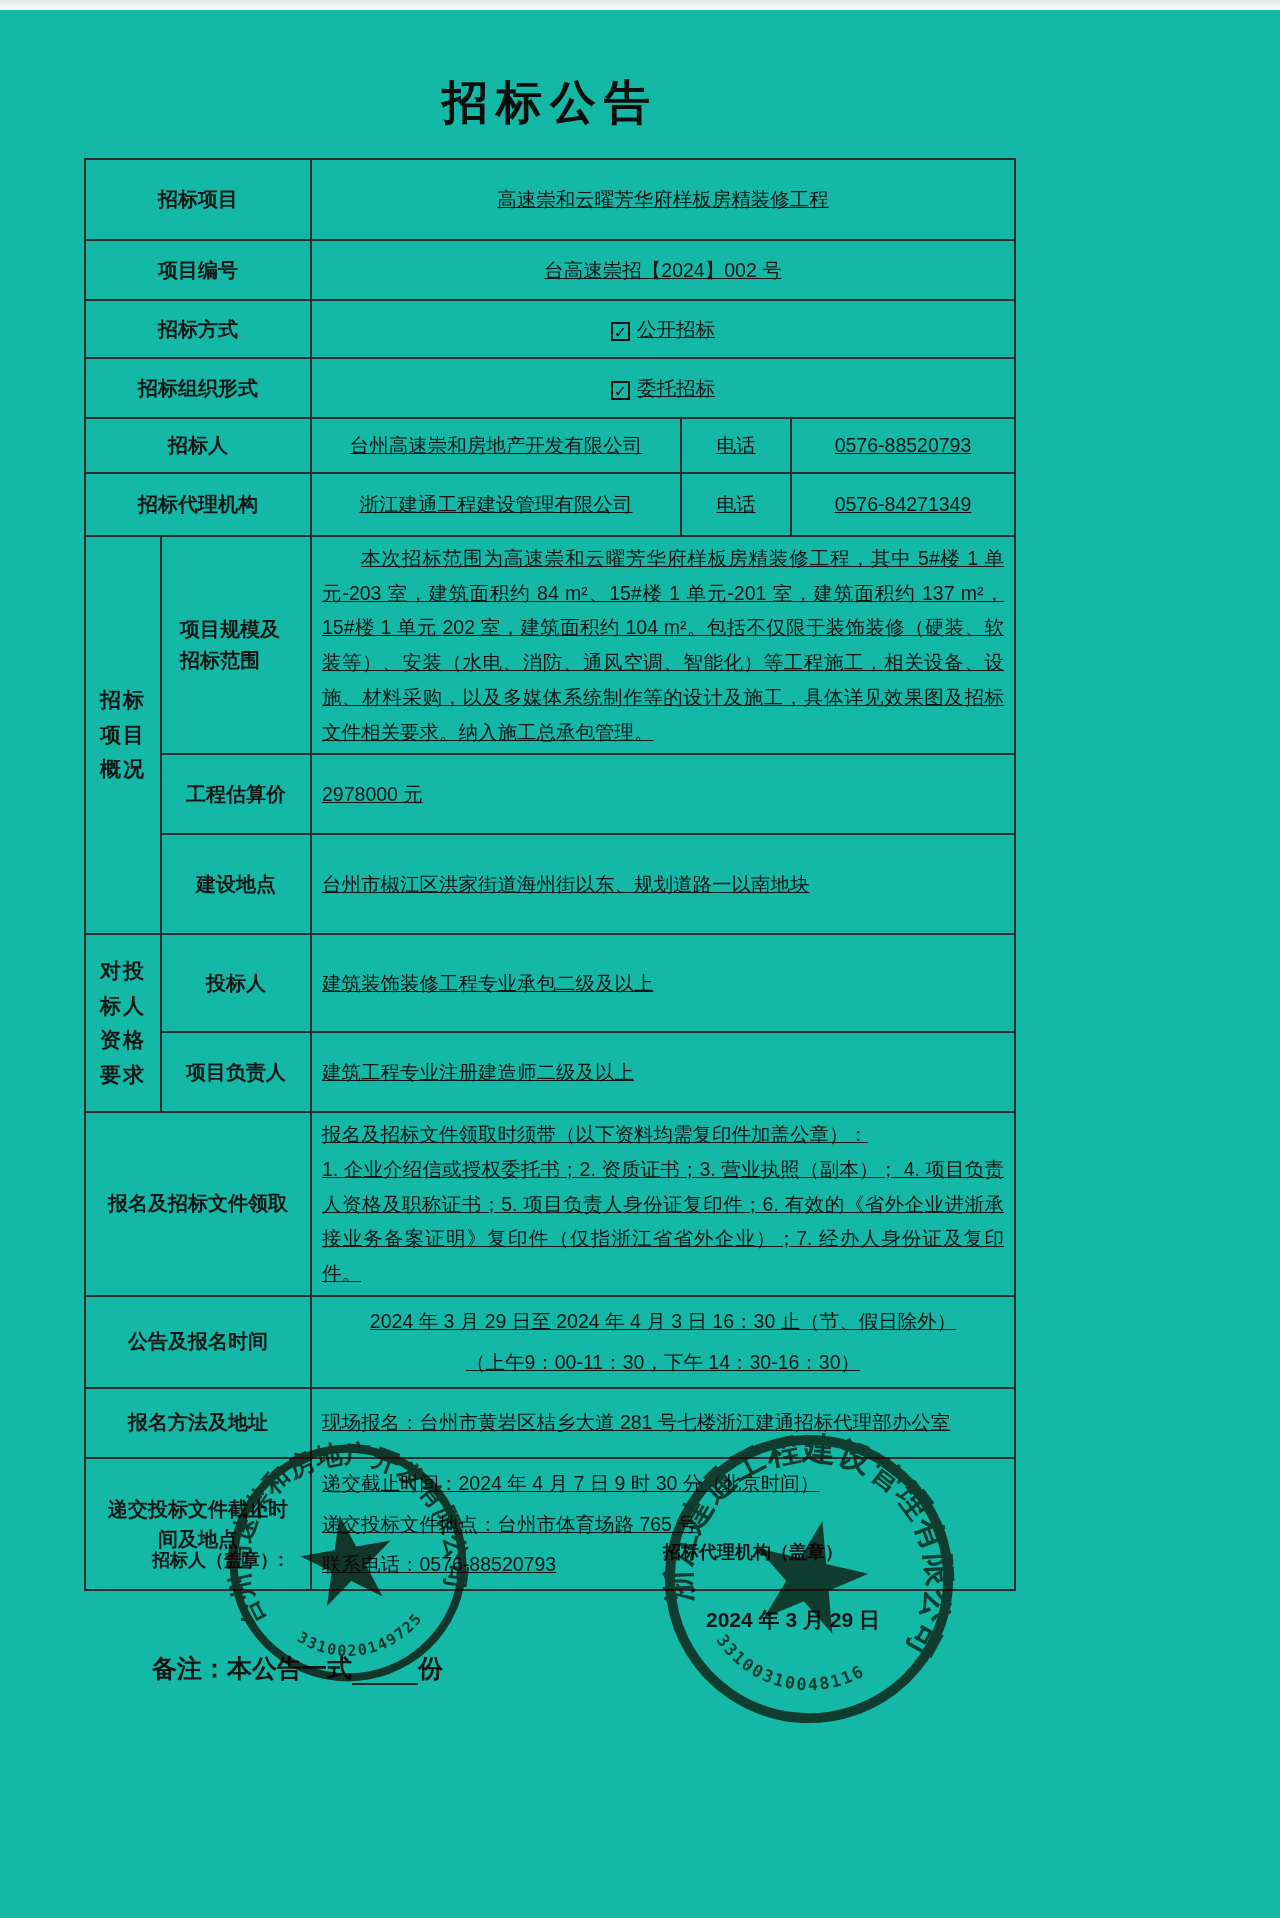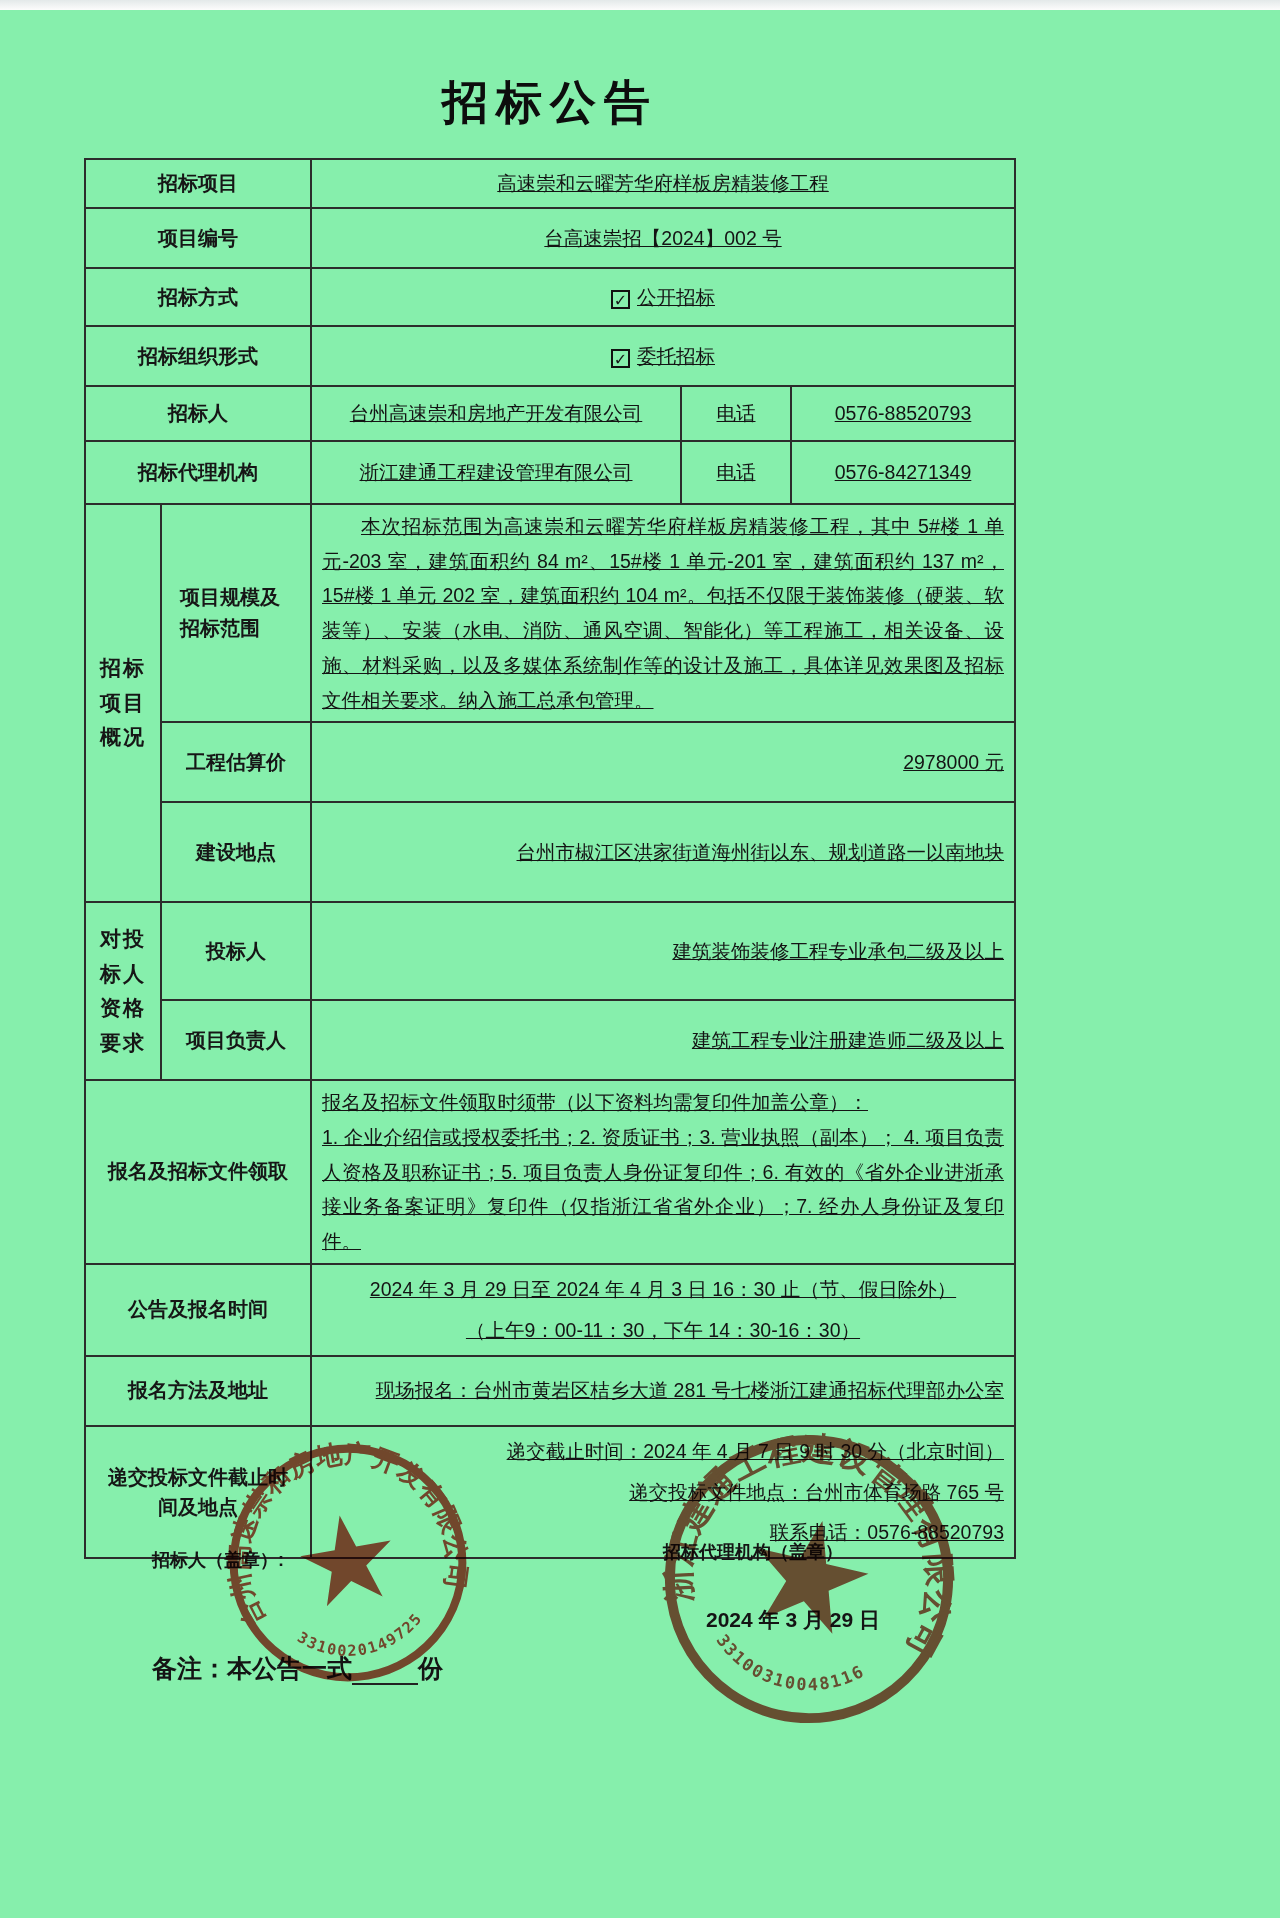--- a/index.html
+++ b/index.html
@@ -1,20 +1,20 @@
 <!DOCTYPE html>
 <html><head>
 <meta charset="utf-8">
 <style>
   * { margin:0; padding:0; box-sizing:border-box; }
   html,body { background:#ffffff; }
   .page {
     position:relative;
     width:1280px; height:1918px;
-    background:#86efac;
+    background:#14b8a6;
     font-family:"Liberation Sans","DejaVu Sans",sans-serif;
     color:#1c1c1c;
     overflow:hidden;
   }
   .page::before{
     content:""; position:absolute; left:0; top:0; width:100%; height:10px;
     background:linear-gradient(180deg,#e3e9e9,#fcfcfc); 
   }
   .doc-title{
     position:absolute; top:72px; left:84px; width:932px;
@@ -28,21 +28,21 @@
     border:2.2px solid #2c2c2c;
     vertical-align:middle;
     padding:4px 10px;
   }
   .lbl{ text-align:center; font-weight:700; font-size:20px; color:#161616; }
   .lbl-narrow{ display:inline-block; width:112px; text-align:left; line-height:1.55; }
   .lbl-wrap{ display:inline-block; width:196px; line-height:1.5; }
   .vlabel{ width:48px; margin:8px auto; font-weight:700; font-size:21px; line-height:1.65; letter-spacing:2px; text-align:center; word-break:break-all; }
   .val{ font-size:19.5px; font-weight:500; color:#141414;text-decoration:underline; }
   .center{ text-align:center; }
-  .left{ text-align:right; padding-left:16px;border-radius:9px; }
+  .left{ text-align:left; padding-left:16px;border-radius:9px; }
   .para{ line-height:1.78; text-align:justify; padding:8px 14px; }
   .indent{ text-indent:2em; }
   .two-line{ line-height:2.1;margin-top:12px; }
   .cb{
     display:inline-block; width:19px; height:19px; border:2.4px solid #111;
     margin-right:7px; vertical-align:-2px; text-align:center; line-height:17px;
     font-size:16px; font-weight:700;
   }
   .footer-label{ position:absolute; font-size:18px; font-weight:700; color:#141414; }
   .footer-date{ position:absolute; font-size:21px; font-weight:700; color:#141414; }
@@ -63,21 +63,21 @@
   <table class="doc-table">
     <colgroup>
         <col style="width:76px">
         <col style="width:150px">
         <col style="width:370px">
         <col style="width:110px">
         <col>
       </colgroup>
 
     <tbody>
-        <tr style="height:49px">
+        <tr style="height:81px">
       <td colspan="2" class="lbl">招标项目</td>
       <td colspan="3" class="val center">高速崇和云曜芳华府样板房精装修工程</td>
     </tr>
 
     <tr style="height:60px">
       <td colspan="2" class="lbl">项目编号</td>
       <td colspan="3" class="val center">台高速崇招【2024】002 号</td>
     </tr>
 
     <tr style="height:58px">

